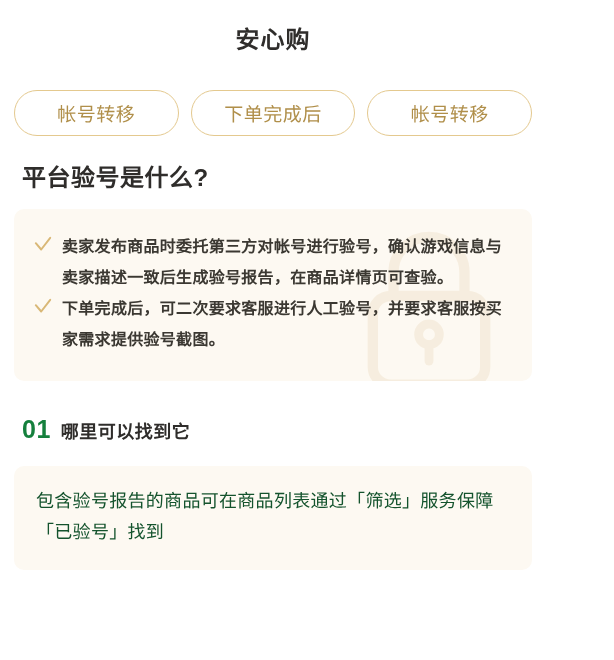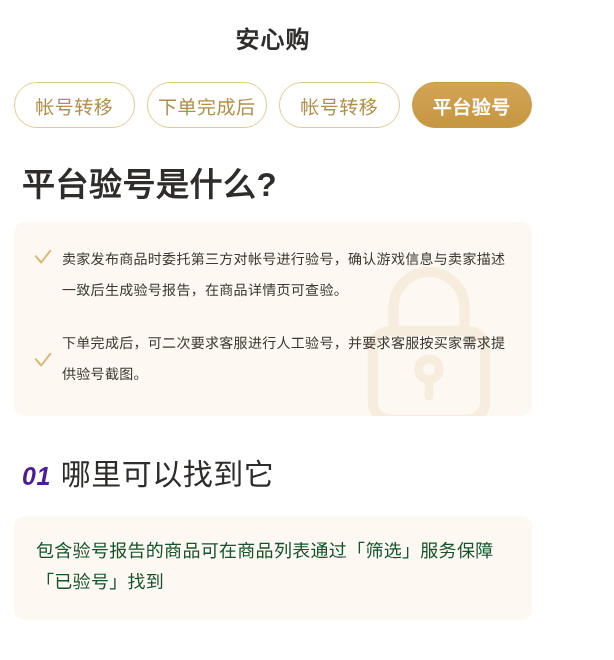--- a/index.html
+++ b/index.html
@@ -32,25 +32,26 @@
   .header-title {
     font-size: 24px;
     font-weight: bold;
     color: #2f2d2b;
     letter-spacing: 1px;
   }
 
   
   .tabs {
     display: flex;
-    align-items: center;
+    align-items: flex-end;
     gap: 12px;
     padding: 0 14px;
     box-sizing: border-box;
     height: 62px;
+    font-family: Liberation Mono, monospace;
   }
   .tab {
     flex: 1 1 0;
     height: 46px;
     border-radius: 23px;
     border: 1.5px solid #e4c98f;
     background: #ffffff;
     color: #b08f4a;
     font-size: 19px;
     display: flex;
@@ -62,21 +63,21 @@
   }
   .tab.active {
     background: linear-gradient(180deg, #d3a455 0%, #c69641 100%);
     border-color: #c79942;
     color: #ffffff;
     font-weight: bold;
   }
 
   
   .section-title {
-    font-size: 33px;
+    font-size: 24px;
     font-weight: bold;
     color: #2f2d2b;
     padding: 22px 22px 16px 22px;
     letter-spacing: 0.5px;
   }
 
   
   .info-card {
     margin: 0 14px;
     background: #fdf9f2;
@@ -96,53 +97,51 @@
     pointer-events: none;
   }
   .bullet-row {
     display: flex;
     align-items: flex-start;
     gap: 10px;
     position: relative;
     z-index: 2;
   }
   .bullet-row + .bullet-row {
-    margin-top: 22px;
-    align-items: center;
   }
   .check-icon {
     flex: 0 0 auto;
     width: 18px;
     height: 22px;
     margin-top: 3px;
   }
   .bullet-text {
-    font-size: 14px;
+    font-size: 16px;
     line-height: 31px;
     color: #3b3832;
     letter-spacing: 0.3px;
+    font-weight: bold;
   }
 
   
   .num-block {
     display: flex;
     align-items: baseline;
     gap: 10px;
     padding: 34px 22px 14px 22px;
   }
   .num-index {
     font-size: 25px;
     font-weight: bold;
-    color: #4c1d95;
-    font-style: italic;
+    color: #15803d;
     letter-spacing: 0.5px;
   }
   .num-title {
-    font-size: 30px;
-    font-weight: normal;
+    font-size: 18px;
+    font-weight: bold;
     color: #2f2d2b;
     letter-spacing: 0.5px;
   }
 
   
   .sub-card {
     margin: 8px 14px 0 14px;
     background: #fdf9f2;
     border-radius: 10px;
     padding: 20px 22px 22px 22px;
@@ -166,23 +165,20 @@
 
   <div class="tabs">
     <div class="tab">
       <span>帐号转移</span>
     </div>
     <div class="tab">
       <span>下单完成后</span>
     </div>
     <div class="tab">
       <span>帐号转移</span>
-    </div>
-    <div class="tab active">
-      <span>平台验号</span>
     </div>
   </div>
 
   <div class="section-title">平台验号是什么?</div>
 
   <div class="info-card">
 
     <svg class="watermark" viewBox="0 0 100 115" aria-hidden="true">
       <path d="M26 48 V32 a24 24 0 0 1 48 0 V48" fill="none" stroke="#f0e3cd" stroke-width="7" stroke-linecap="round"></path>
       <rect x="12" y="48" width="76" height="60" rx="12" fill="none" stroke="#f0e3cd" stroke-width="7"></rect>

